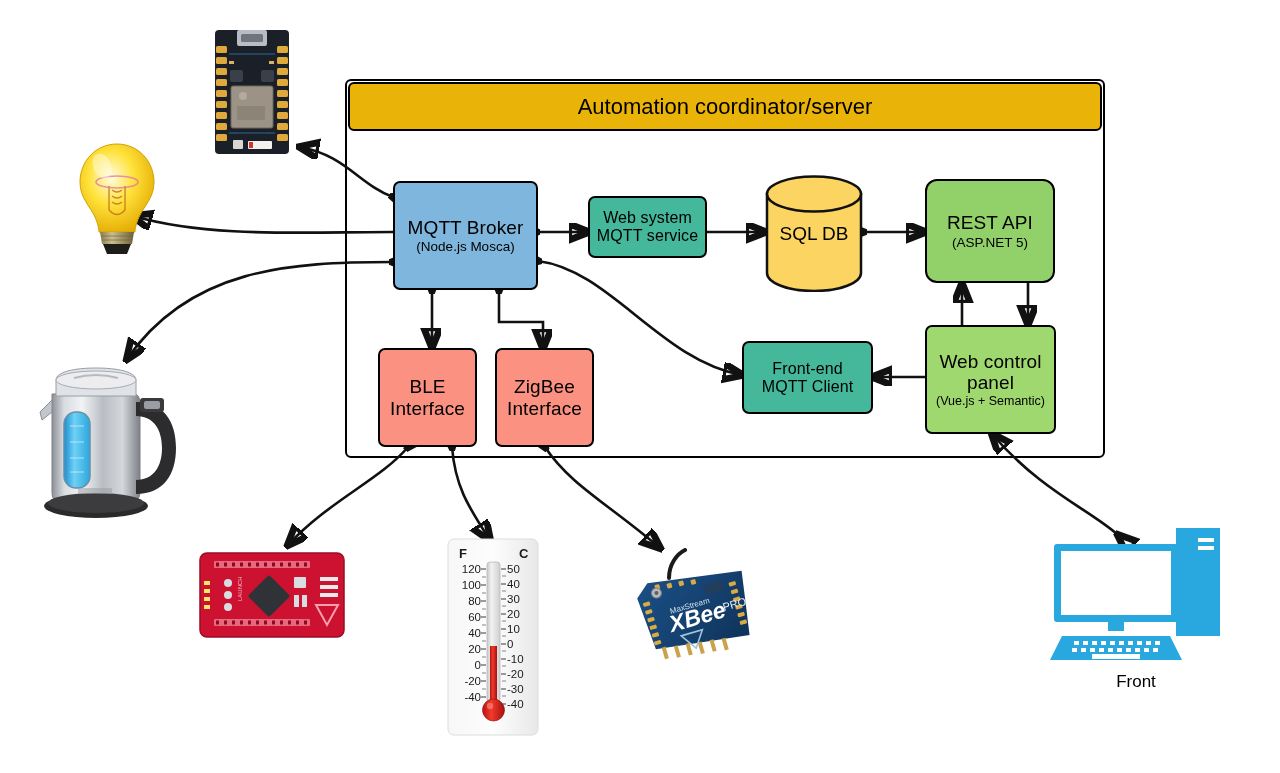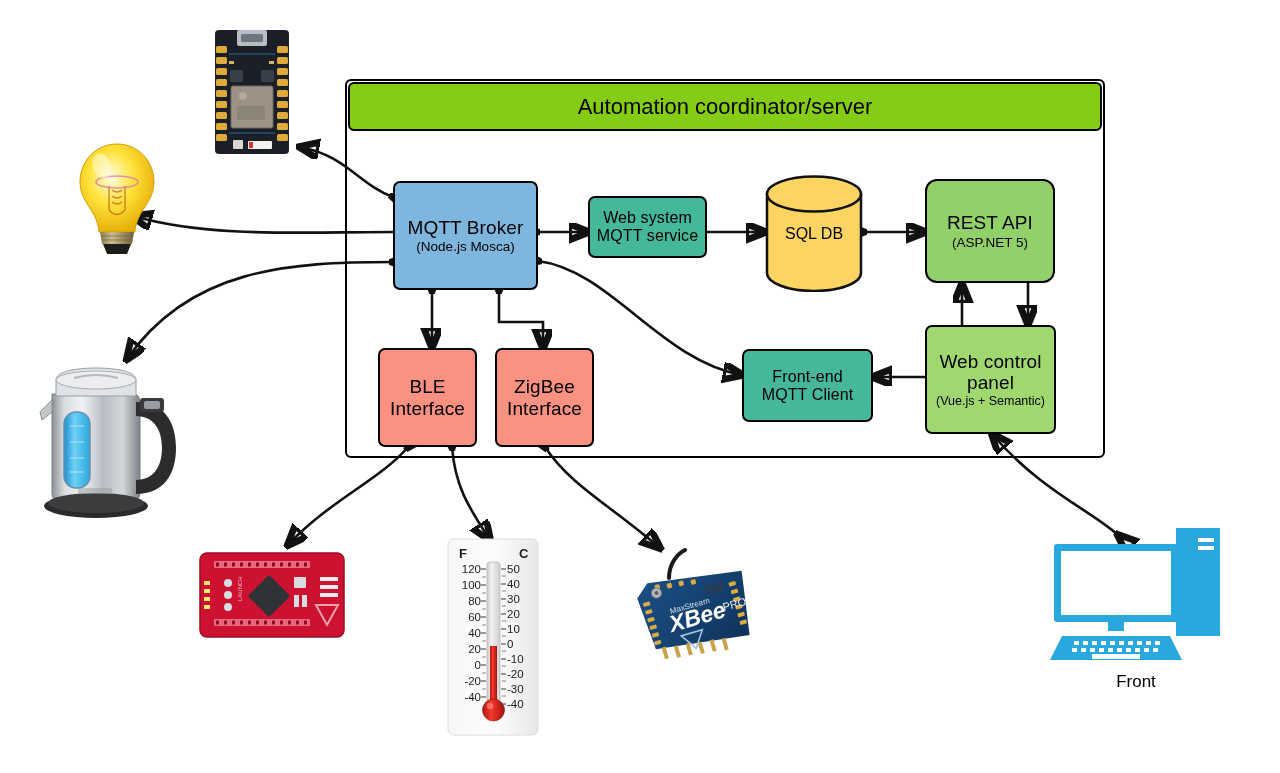--- a/index.html
+++ b/index.html
@@ -50,41 +50,41 @@
     border: 2.5px solid #000000;
     border-radius: 6px;
     background: transparent;
     z-index: 2;
   }
   .container-hdr {
     position: absolute;
     box-sizing: border-box;
     border: 2.5px solid #000000;
     border-radius: 6px;
-    background: #84cc16;
+    background: #eab308;
     display: flex;
     align-items: center;
     justify-content: center;
     font-size: 22px;
     color: #000;
     z-index: 3;
   }
 
   
   .cyl {
     position: absolute;
     z-index: 6;
   }
   .cyl .cyl-label {
     position: absolute;
     left: 0; right: 0;
     top: 50%;
     transform: translateY(-50%);
     text-align: center;
-    font-size: 16px;
+    font-size: 19px;
     color: #000;
     pointer-events: none;
   }
 
   svg.wires {
     position: absolute;
     left: 0; top: 0;
     width: 1280px;
     height: 773px;
     z-index: 4;
@@ -183,21 +183,21 @@
   <div class="node" style="left:378px; top:348px; width:99px; height:99px; background:#fa9181;">
     <div class="ttl">BLE</div>
     <div class="ttl">Interface</div>
   </div>
 
   <div class="node" style="left:495px; top:348px; width:99px; height:99px; background:#fa9181;">
     <div class="ttl">ZigBee</div>
     <div class="ttl">Interface</div>
   </div>
 
-  <div class="node" style="left:742px; top:341px; width:131px; height:73px; background:#45b79a;margin-top:8px;">
+  <div class="node" style="left:742px; top:341px; width:131px; height:73px; background:#45b79a;">
     <div class="ttl" style="font-size:16px;">Front-end</div>
     <div class="ttl" style="font-size:16px;">MQTT Client</div>
   </div>
 
   <div class="node" style="left:925px; top:325px; width:131px; height:109px; background:#9fd86e;">
     <div class="ttl">Web control</div>
     <div class="ttl">panel</div>
     <div class="sub" style="font-size:12.5px;">(Vue.js + Semantic)</div>
   </div>
 

